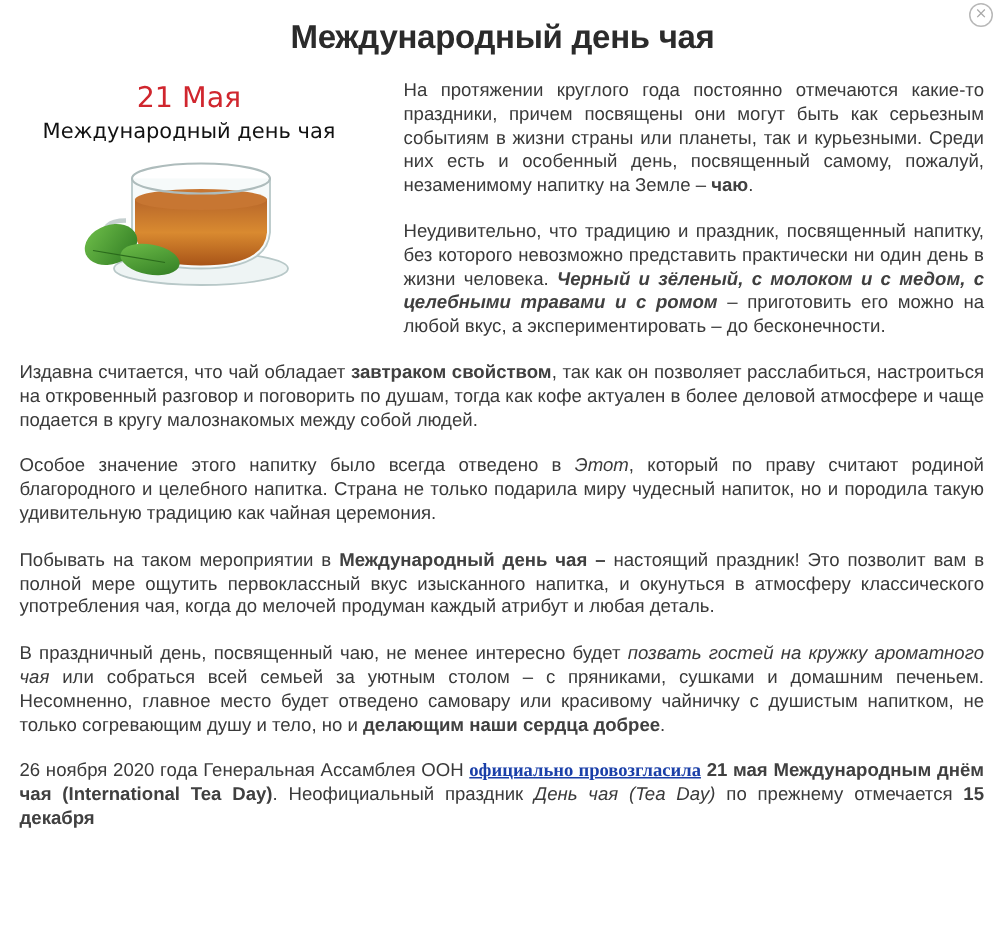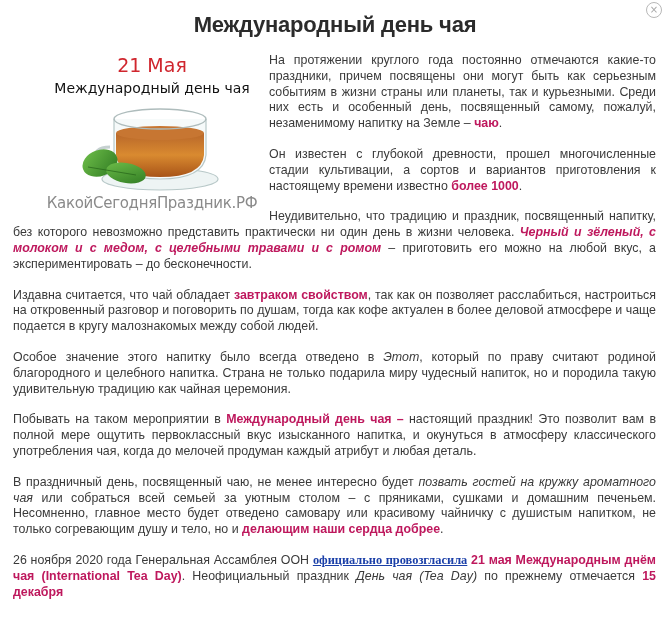--- a/index.html
+++ b/index.html
@@ -15,21 +15,21 @@
       border: 1.5px solid #b8b8b8; color: #a8a8a8;
       font-size: 10px; line-height: 13px; text-align: center;
       font-family: "DejaVu Sans", sans-serif; cursor: pointer;
     }
     .page-title {
       position: absolute; top: 12px; left: 0; width: 670px;
       text-align: center; font-size: 22px; font-weight: bold; color: #2b2b2b;
       letter-spacing: -0.2px;
     }
     .hero {
-      position: absolute; left: 26px; top: 52px; width: 252px; height: 165px; text-decoration: underline;
+      position: absolute; left: 0; top: 52px; width: 252px; height: 165px; text-decoration: underline;
     }
     .hero-date {
       position: absolute; top: 2px; left: 0; width: 252px; text-align: center;
       font-size: 19px; color: #d0262e; font-family: "DejaVu Sans", sans-serif;
     }
     .hero-name {
       position: absolute; top: 28px; left: 0; width: 252px; text-align: center;
       font-size: 14px; color: #111; font-family: "DejaVu Sans", sans-serif;
     }
     .hero-art { position: absolute; top: 55px; left: 56px; }
@@ -37,21 +37,21 @@
       position: absolute; top: 142px; left: 0; width: 252px; text-align: center;
       font-size: 15px; color: #8a8a8a; font-family: "DejaVu Sans", sans-serif;
       letter-spacing: -0.3px;
     }
     .content {
       position: absolute; left: 13px; top: 53px; width: 643px;
       font-size: 12.4px; line-height: 15.8px; text-align: justify;
     }
     .float-spacer { float: left; width: 256px; height: 158px; }
     .content p { margin-bottom: 15px; }
-    .content b { color: #be185d; }
+    .content b { color: #404040; }
     .content a { color: #1a3fa8; text-decoration: underline; font-weight: bold; font-family: Liberation Serif, serif; }
   </style>
 </head>
 <body>
 
 <div class="close-btn">×</div>
 
 <h1 class="page-title">Международный день чая</h1>
 
 <div class="hero">
@@ -72,26 +72,24 @@
     <ellipse cx="78" cy="72" rx="58" ry="11" fill="#eef4f4" stroke="#b8c8c8" stroke-width="1.2"></ellipse>
     <path d="M28 40 Q10 40 14 54 Q20 60 36 58" fill="none" stroke="#c5d0d0" stroke-width="3"></path>
     <path d="M32 12 L32 48 Q34 72 78 72 Q122 72 124 48 L124 12" fill="#f6fafa" stroke="#b8c8c8" stroke-width="1.2"></path>
     <path d="M34 26 L34 48 Q36 70 78 70 Q120 70 122 48 L122 26 Z" fill="url(#tea)"></path>
     <ellipse cx="78" cy="26" rx="44" ry="7" fill="#c77632"></ellipse>
     <ellipse cx="78" cy="12" rx="46" ry="10" fill="none" stroke="#aebcbc" stroke-width="1.4"></ellipse>
     <ellipse cx="18" cy="56" rx="18" ry="13" fill="url(#leaf)" transform="rotate(-20 18 56)"></ellipse>
     <ellipse cx="44" cy="66" rx="20" ry="10" fill="url(#leaf)" transform="rotate(10 44 66)"></ellipse>
     <path d="M6 60 L54 68" stroke="#2a6a1c" stroke-width="0.8"></path>
   </svg>
-  <div class="hero-site">КакойСегодняПраздник.РФ</div>
 </div>
 
 <div class="content">
   <div class="float-spacer"></div>
   <p><span>На протяжении круглого года постоянно отмечаются какие-то праздники, причем посвящены они могут быть как серьезным событиям в жизни страны или планеты, так и курьезными. Среди них есть и особенный день, посвященный самому, пожалуй, незаменимому напитку на Земле – </span><b>чаю</b><span>.</span></p>
-  <p><span>Он известен с глубокой древности, прошел многочисленные стадии культивации, а сортов и вариантов приготовления к настоящему времени известно </span><b>более 1000</b><span>.</span></p>
   <p><span>Неудивительно, что традицию и праздник, посвященный напитку, без которого невозможно представить практически ни один день в жизни человека. </span><b><i>Черный и зёленый, с молоком и с медом, с целебными травами и с ромом</i></b><span> – приготовить его можно на любой вкус, а экспериментировать – до бесконечности.</span></p>
   <p><span>Издавна считается, что чай обладает </span><b>завтраком свойством</b><span>, так как он позволяет расслабиться, настроиться на откровенный разговор и поговорить по душам, тогда как кофе актуален в более деловой атмосфере и чаще подается в кругу малознакомых между собой людей.</span></p>
   <p><span>Особое значение этого напитку было всегда отведено в </span><i>Этот</i><span>, который по праву считают родиной благородного и целебного напитка. Страна не только подарила миру чудесный напиток, но и породила такую удивительную традицию как чайная церемония.</span></p>
   <p><span>Побывать на таком мероприятии в </span><b>Международный день чая –</b><span> настоящий праздник! Это позволит вам в полной мере ощутить первоклассный вкус изысканного напитка, и окунуться в атмосферу классического употребления чая, когда до мелочей продуман каждый атрибут и любая деталь.</span></p>
   <p><span>В праздничный день, посвященный чаю, не менее интересно будет </span><i>позвать гостей на кружку ароматного чая</i><span> или собраться всей семьей за уютным столом – с пряниками, сушками и домашним печеньем. Несомненно, главное место будет отведено самовару или красивому чайничку с душистым напитком, не только согревающим душу и тело, но и </span><b>делающим наши сердца добрее</b><span>.</span></p>
   <p><span>26 ноября 2020 года Генеральная Ассамблея ООН </span><a href="#">официально провозгласила</a><b> 21 мая Международным днём чая (International Tea Day)</b><span>. Неофициальный праздник </span><i>День чая (Tea Day)</i><span> по прежнему отмечается </span><b>15 декабря</b></p>
 </div>
 
 </body></html>

